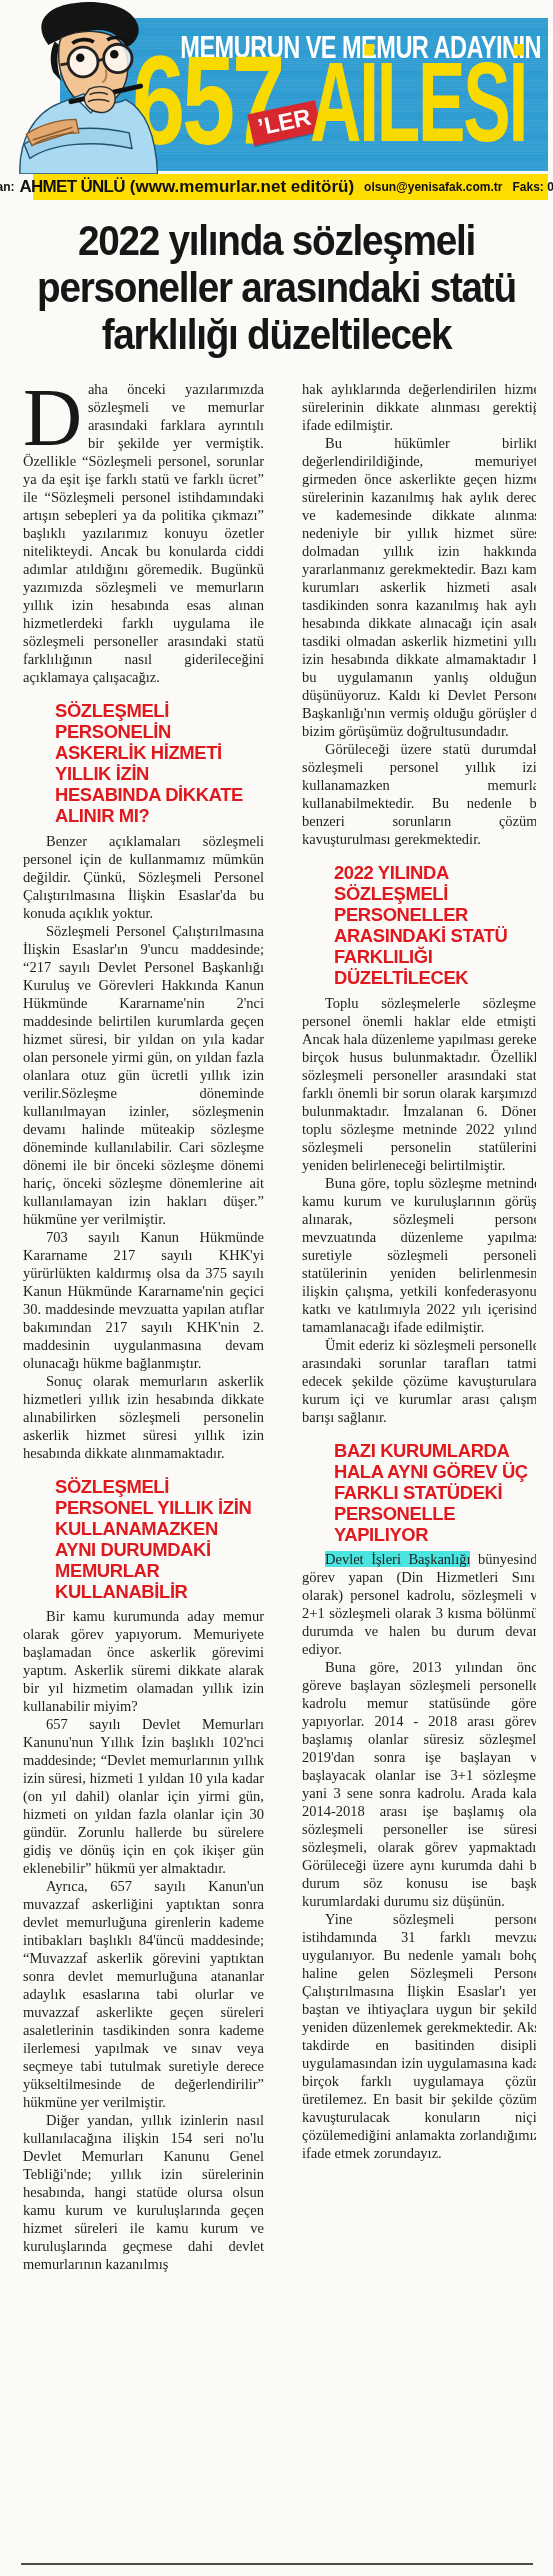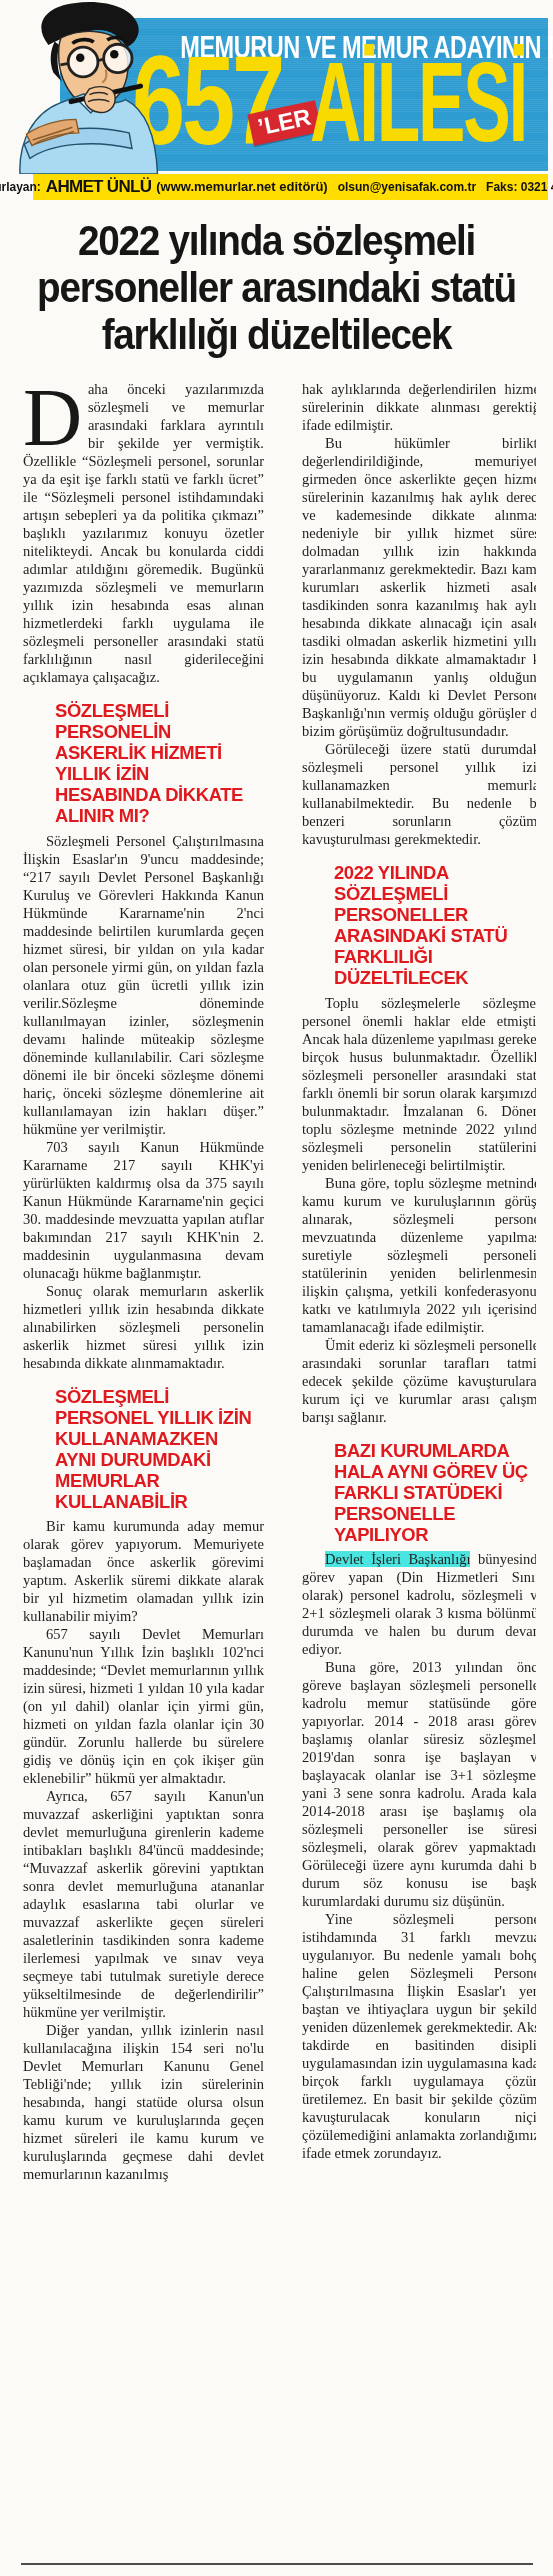--- a/index.html
+++ b/index.html
@@ -33,21 +33,21 @@
             color:var(--logo-yellow);letter-spacing:-3.5px;
             transform:scaleX(.63);transform-origin:left top;}
   .cartoon{position:absolute;left:7px;top:1.4px;width:155px;height:173px;z-index:3;}
 
   
   .byline{position:absolute;left:33px;top:174px;width:515px;height:25.5px;
           background:var(--bar-yellow);display:flex;align-items:center;justify-content:center;
           gap:5px;font-family:"Liberation Sans",sans-serif;font-weight:700;color:#111;
           font-size:12px;white-space:nowrap;}
   .byline .author{font-size:17px;letter-spacing:-0.7px;text-align:right;}
-  .byline .note{font-size:13px;}
+  .byline .note{font-size:17px;}
   .byline .dot{width:9.2px;height:9.2px;border-radius:50%;background:#e02020;display:inline-block;}
 
   
   .headline{position:absolute;left:0;top:217px;width:553px;margin:0;text-align:center;
             font-family:"Liberation Sans",sans-serif;font-weight:700;color:#161616;
             font-size:43px;line-height:47px;letter-spacing:-1.4px;
             transform:scaleX(.9);transform-origin:center top;}
   .headline span{display:block;}
 
   
@@ -119,20 +119,21 @@
   <h1 class="headline">
     <span>2022 yılında sözleşmeli</span>
     <span>personeller arasındaki statü</span>
     <span>farklılığı düzeltilecek</span>
   </h1>
 
   <section class="columns">
     <div class="col left" id="col-left">
         <p class="has-dropcap"><span class="dropcap">D</span><span>aha önceki yazılarımızda sözleşmeli ve memurlar arasındaki farklara ayrıntılı bir şekilde yer vermiştik. Özellikle “Sözleşmeli personel, sorunlar ya da eşit işe farklı statü ve farklı ücret” ile “Sözleşmeli personel istihdamındaki artışın sebepleri ya da politika çıkmazı” başlıklı yazılarımız konuyu özetler nitelikteydi. Ancak bu konularda ciddi adımlar atıldığını göremedik. Bugünkü yazımızda sözleşmeli ve memurların yıllık izin hesabında esas alınan hizmetlerdeki farklı uygulama ile sözleşmeli personeller arasındaki statü farklılığının nasıl giderileceğini açıklamaya çalışacağız.</span></p>
         <h2>SÖZLEŞMELİ PERSONELİN ASKERLİK HİZMETİ YILLIK İZİN HESABINDA DİKKATE ALINIR MI?</h2>
+        <p><span>Benzer açıklamaları sözleşmeli personel için de kullanmamız mümkün değildir. Çünkü, Sözleşmeli Personel Çalıştırılmasına İlişkin Esaslar'da bu konuda açıklık yoktur.</span></p>
         <p><span>Sözleşmeli Personel Çalıştırılmasına İlişkin Esaslar'ın 9'uncu maddesinde; “217 sayılı Devlet Personel Başkanlığı Kuruluş ve Görevleri Hakkında Kanun Hükmünde Kararname'nin 2'nci maddesinde belirtilen kurumlarda geçen hizmet süresi, bir yıldan on yıla kadar olan personele yirmi gün, on yıldan fazla olanlara otuz gün ücretli yıllık izin verilir.Sözleşme döneminde kullanılmayan izinler, sözleşmenin devamı halinde müteakip sözleşme döneminde kullanılabilir. Cari sözleşme dönemi ile bir önceki sözleşme dönemi hariç, önceki sözleşme dönemlerine ait kullanılamayan izin hakları düşer.” hükmüne yer verilmiştir.</span></p>
         <p><span>703 sayılı Kanun Hükmünde Kararname 217 sayılı KHK'yi yürürlükten kaldırmış olsa da 375 sayılı Kanun Hükmünde Kararname'nin geçici 30. maddesinde mevzuatta yapılan atıflar bakımından 217 sayılı KHK'nin 2. maddesinin uygulanmasına devam olunacağı hükme bağlanmıştır.</span></p>
         <p><span>Sonuç olarak memurların askerlik hizmetleri yıllık izin hesabında dikkate alınabilirken sözleşmeli personelin askerlik hizmet süresi yıllık izin hesabında dikkate alınmamaktadır.</span></p>
         <h2>SÖZLEŞMELİ PERSONEL YILLIK İZİN KULLANAMAZKEN AYNI DURUMDAKİ MEMURLAR KULLANABİLİR</h2>
         <p><span>Bir kamu kurumunda aday memur olarak görev yapıyorum. Memuriyete başlamadan önce askerlik görevimi yaptım. Askerlik süremi dikkate alarak bir yıl hizmetim olamadan yıllık izin kullanabilir miyim?</span></p>
         <p><span>657 sayılı Devlet Memurları Kanunu'nun Yıllık İzin başlıklı 102'nci maddesinde; “Devlet memurlarının yıllık izin süresi, hizmeti 1 yıldan 10 yıla kadar (on yıl dahil) olanlar için yirmi gün, hizmeti on yıldan fazla olanlar için 30 gündür. Zorunlu hallerde bu sürelere gidiş ve dönüş için en çok ikişer gün eklenebilir” hükmü yer almaktadır.</span></p>
         <p><span>Ayrıca, 657 sayılı Kanun'un muvazzaf askerliğini yaptıktan sonra devlet memurluğuna girenlerin kademe intibakları başlıklı 84'üncü maddesinde; “Muvazzaf askerlik görevini yaptıktan sonra devlet memurluğuna atananlar adaylık esaslarına tabi olurlar ve muvazzaf askerlikte geçen süreleri asaletlerinin tasdikinden sonra kademe ilerlemesi yapılmak ve sınav veya seçmeye tabi tutulmak suretiyle derece yükseltilmesinde de değerlendirilir” hükmüne yer verilmiştir.</span></p>
         <p><span>Diğer yandan, yıllık izinlerin nasıl kullanılacağına ilişkin 154 seri no'lu Devlet Memurları Kanunu Genel Tebliği'nde; yıllık izin sürelerinin hesabında, hangi statüde olursa olsun kamu kurum ve kuruluşlarında geçen hizmet süreleri ile kamu kurum ve kuruluşlarında geçmese dahi devlet memurlarının kazanılmış</span></p>
       </div>
     <div class="col right" id="col-right">

